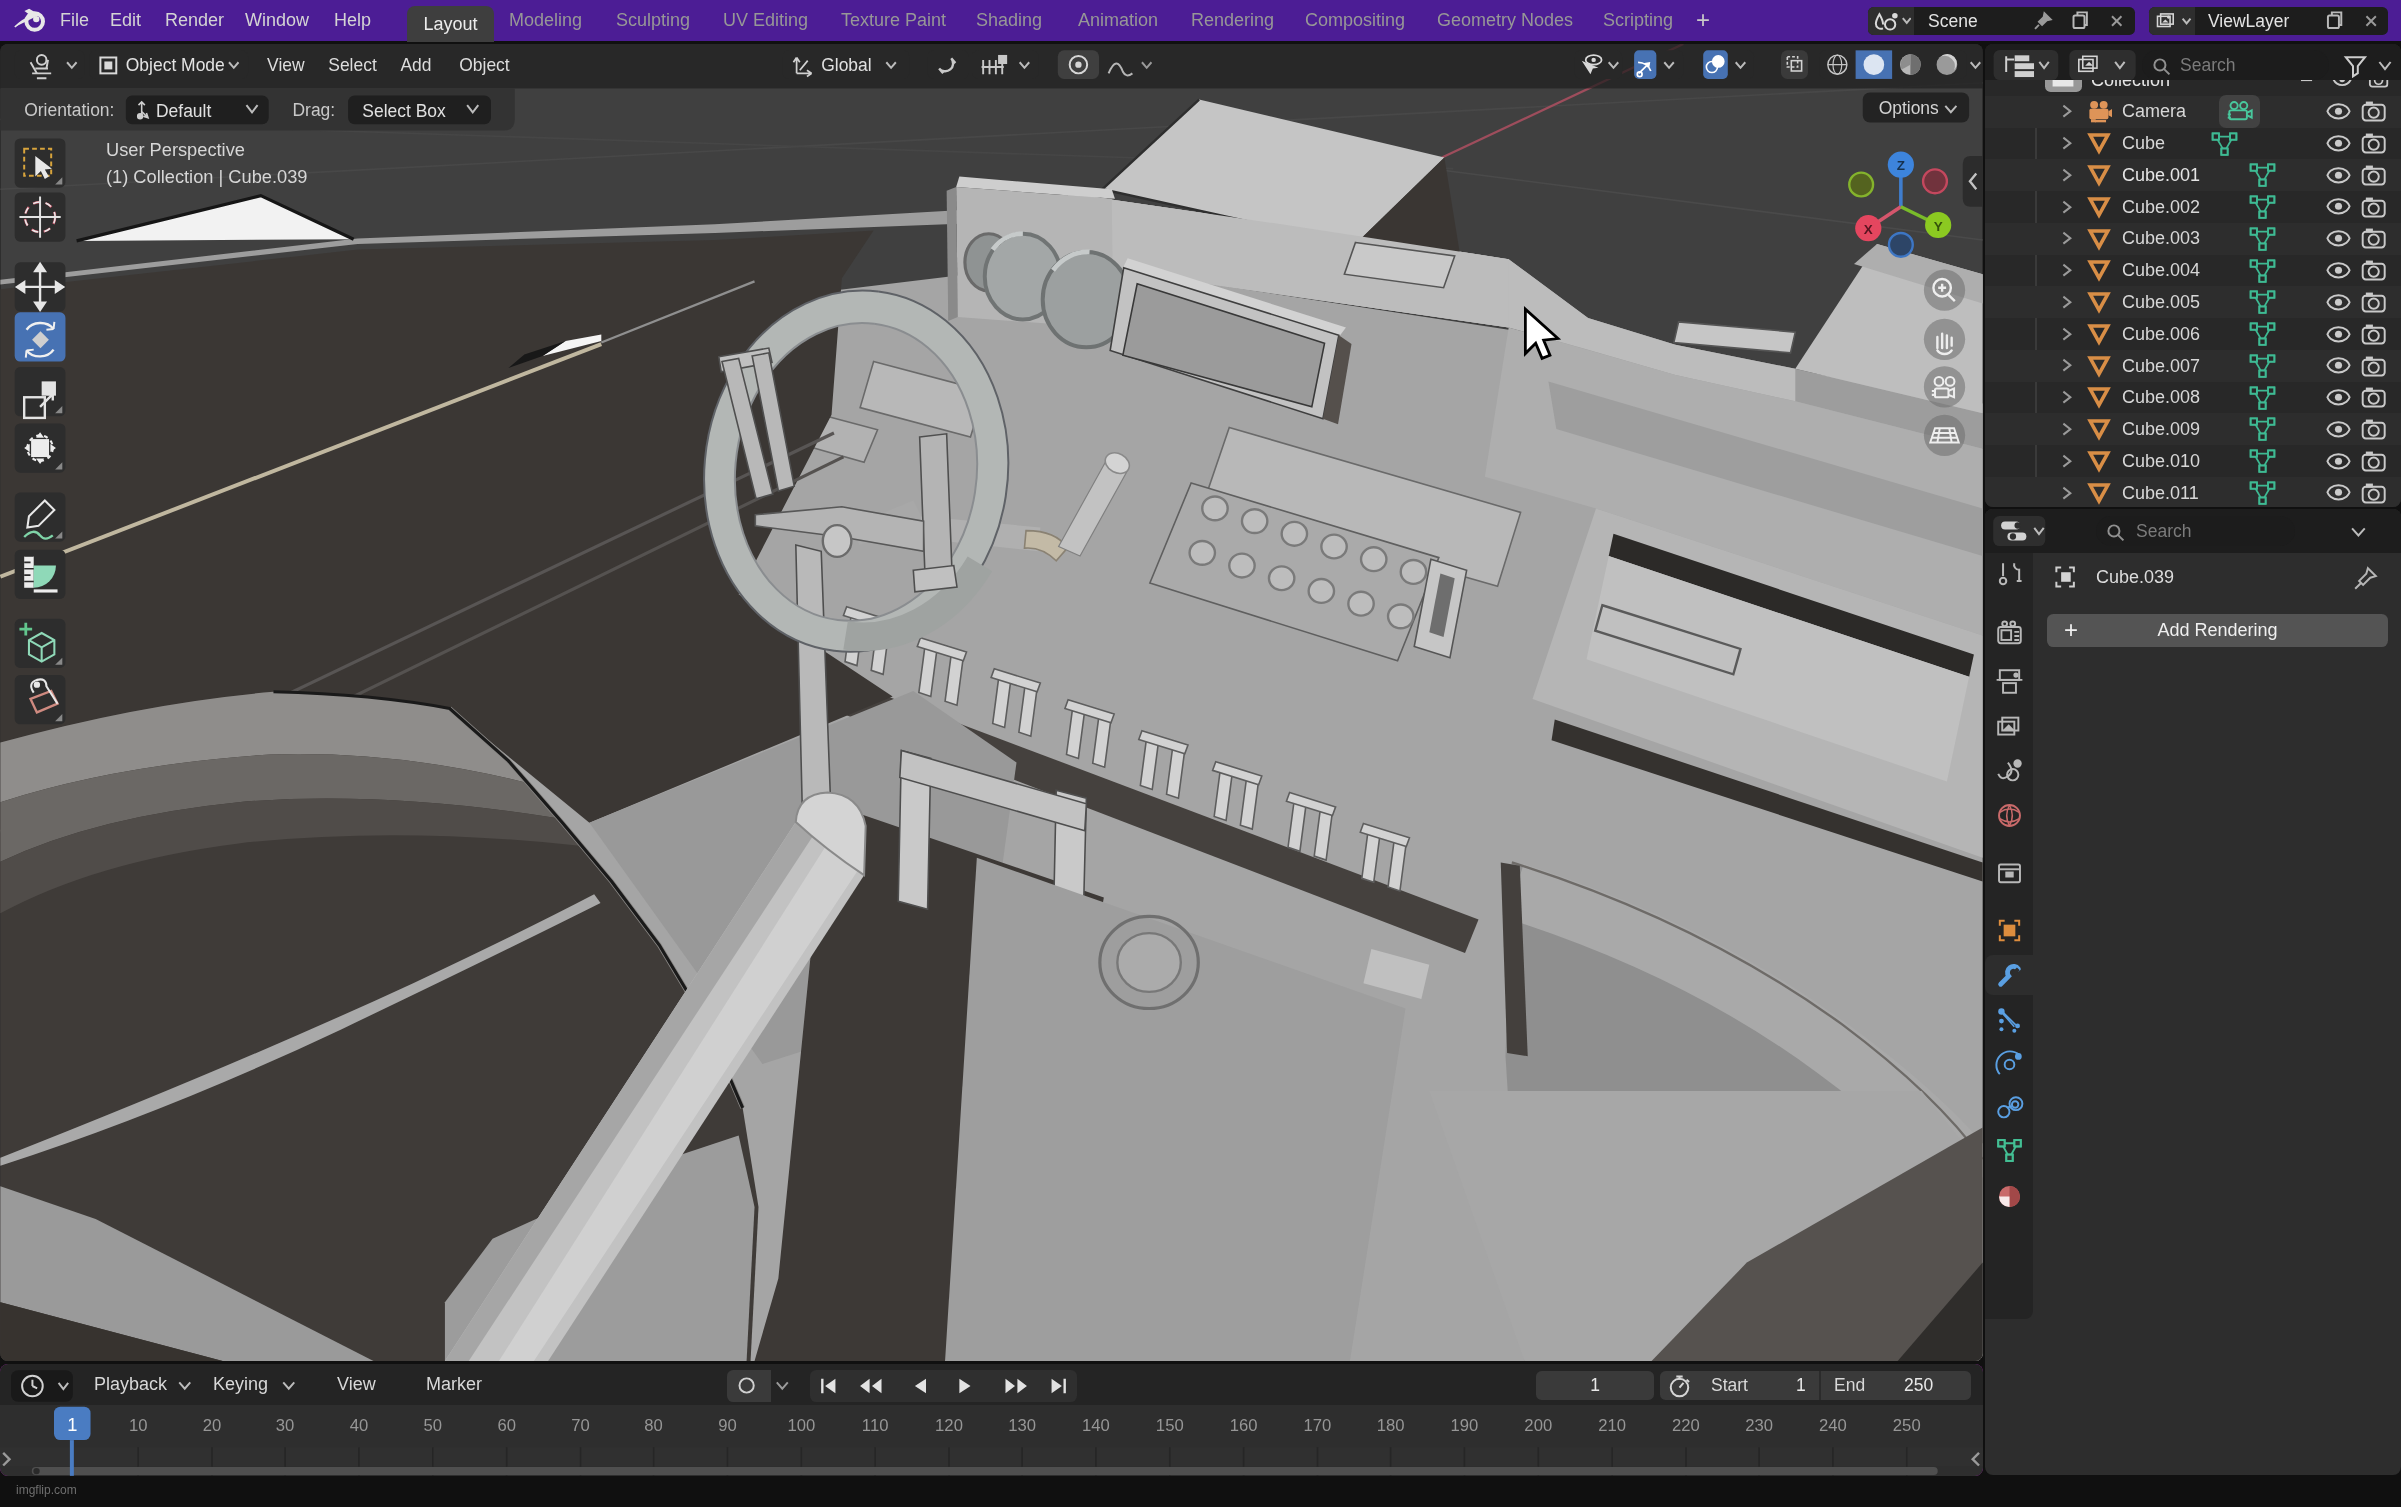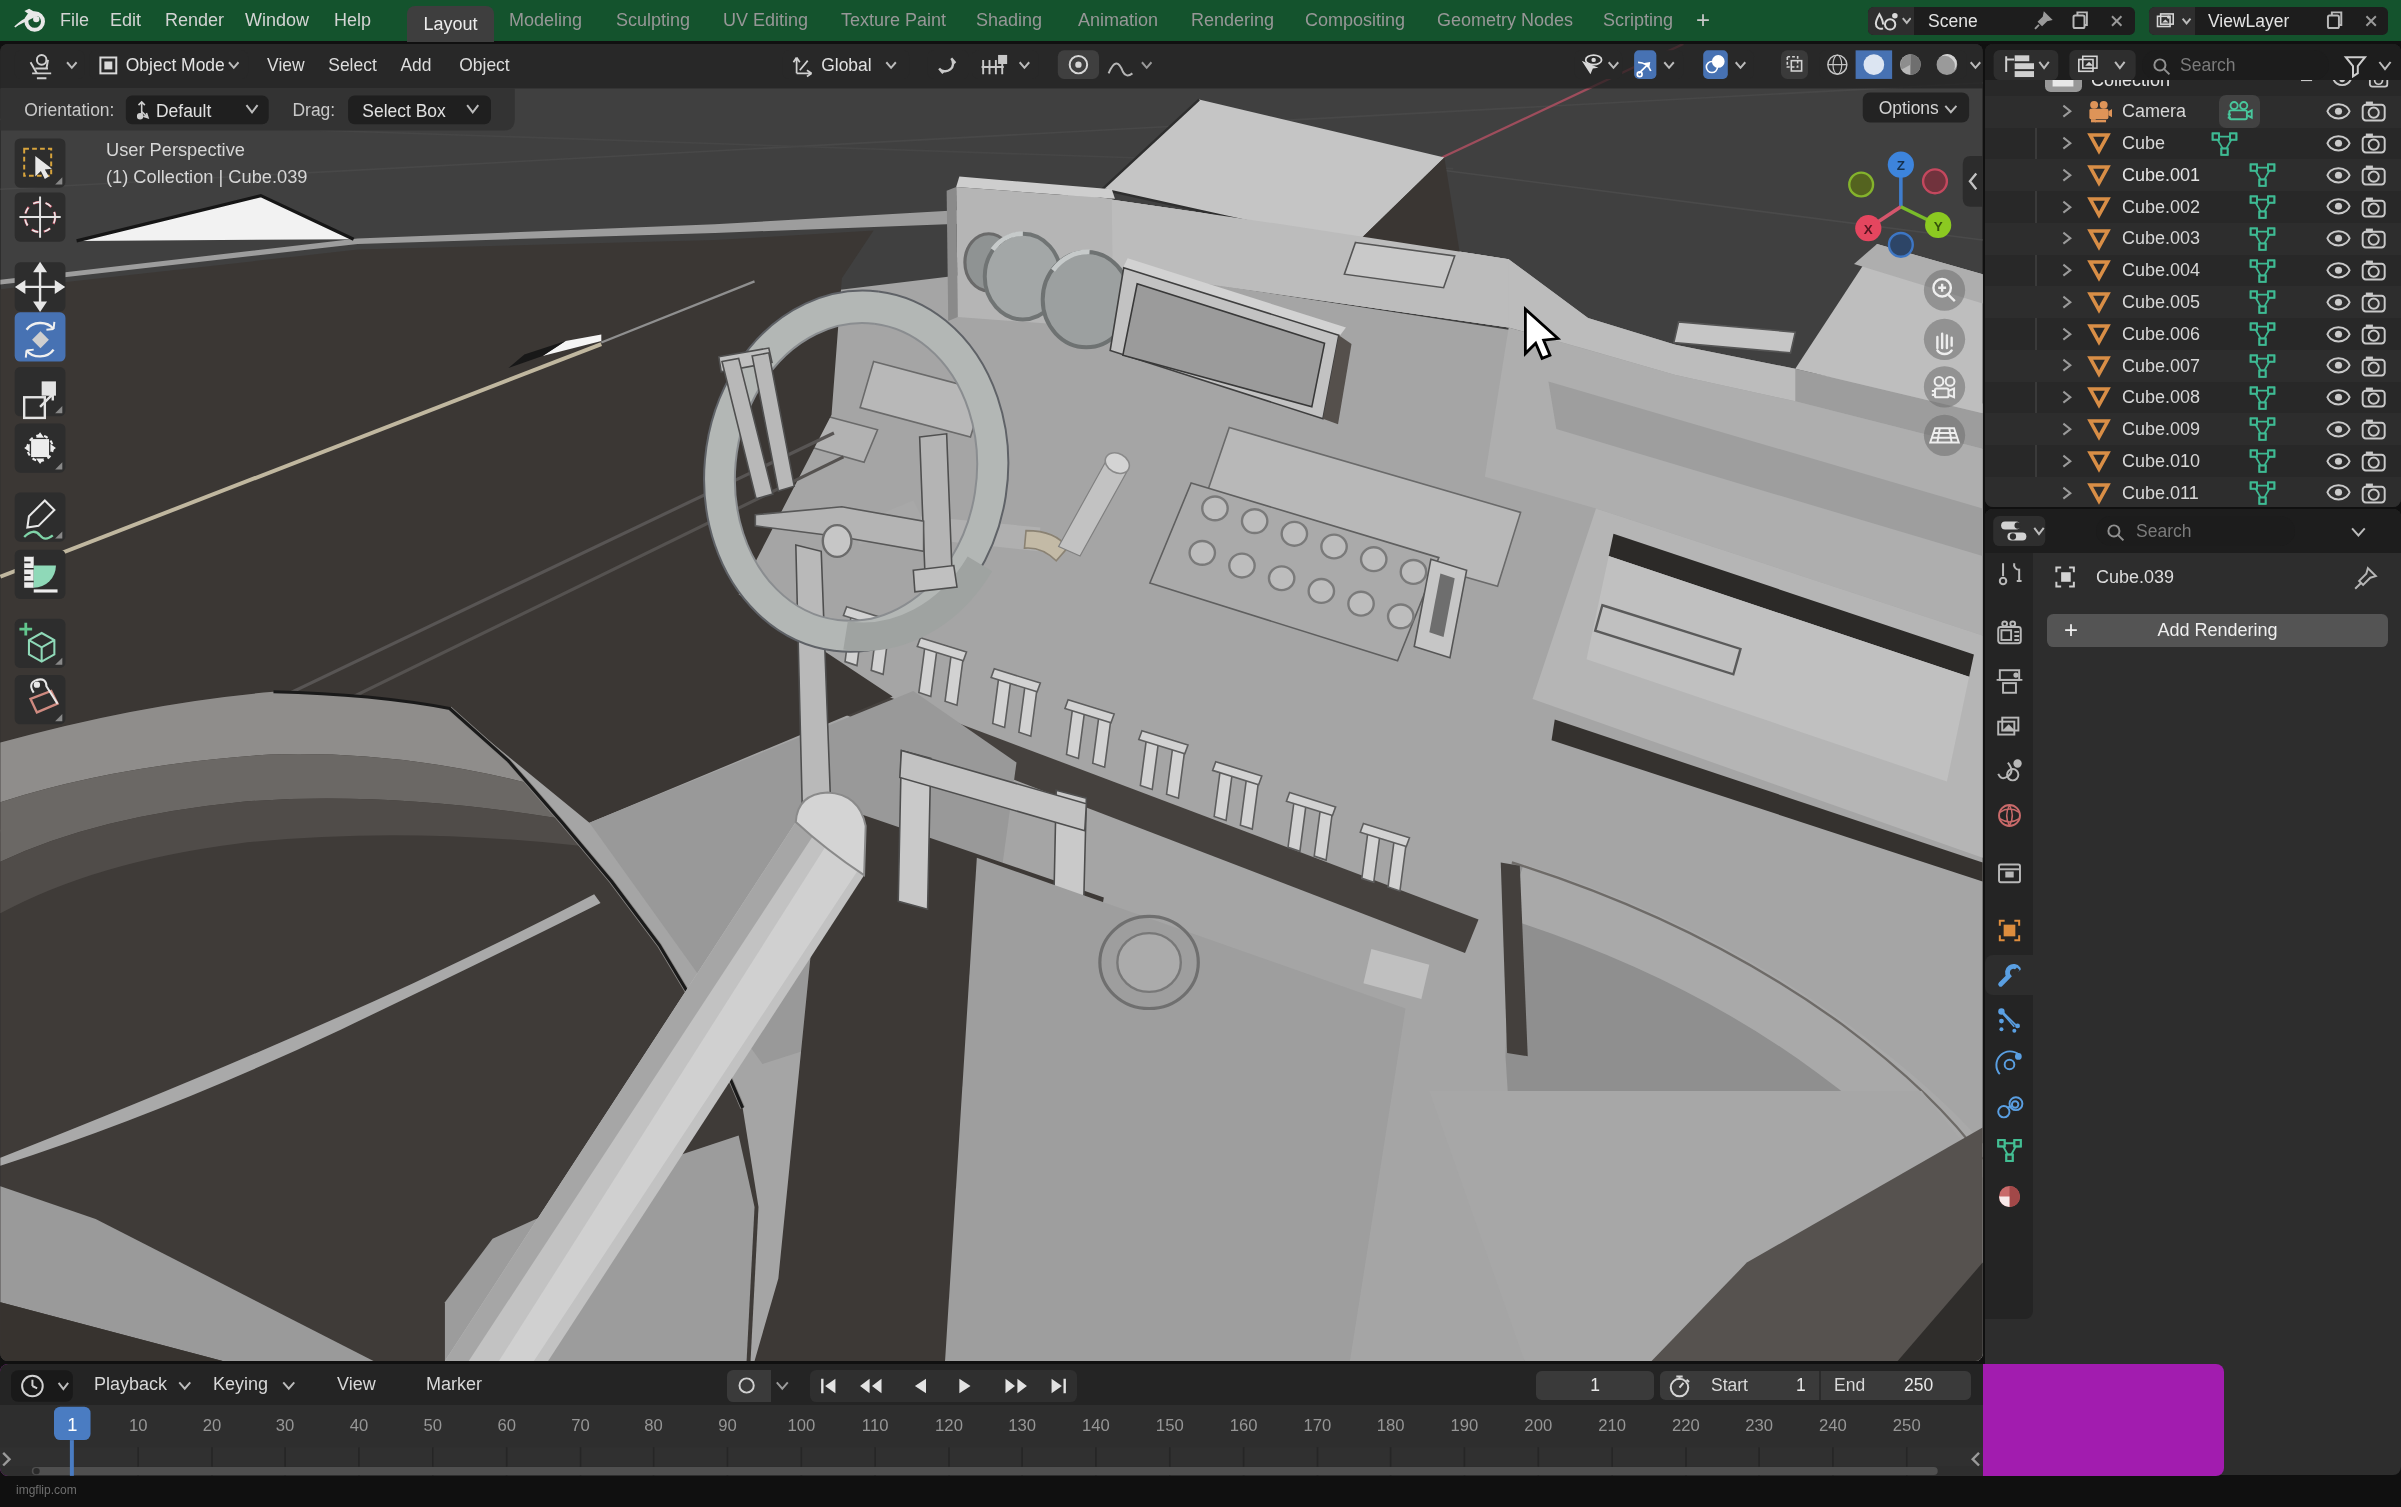--- a/index.html
+++ b/index.html
@@ -345,21 +345,21 @@
         <rect x="2437" y="489" width="17" height="11" rx="2"></rect>
         <path d="M 2454,492 l 7,-3 0,11 -7,-3 M 2433,492 l 4,0 m -4,5 l 4,0"></path>
       </g>
 <g stroke="#eee" stroke-width="2.4" fill="none">
         <path d="M 2431,557 l 6,-18 24,0 6,18 z M 2443,539 l -3,18 M 2455,539 l 3,18 M 2434,545 l 28,0 M 2432,551 l 33,0"></path>
       </g>
 <path d="M 2497,196 L 2482,196 Q 2472,196 2472,206 L 2472,250 Q 2472,260 2482,260 L 2497,260 Z" fill="#2c2c2c"></path>
 <path d="M 2489,218 l -8,10 8,10" stroke="#c2c2c2" stroke-width="3" fill="none"></path>
 <path d="M 1921,389 l 0,56 13,-13 8,19 10,-4 -8,-19 18,-2 z" fill="#fff" stroke="#000" stroke-width="3.5"></path>
 </svg>
-<div class="abs" style="left:0;top:0;width:2401px;height:41px;background:#14532d">
+<div class="abs" style="left:0;top:0;width:2401px;height:41px;background:#4c1d95">
 <svg class="abs" style="left:12.7px;top:8px" width="37" height="25.4" viewBox="0 0 46 32">
         <circle cx="27" cy="17" r="10.5" fill="none" stroke="#e8e8e8" stroke-width="5"></circle>
         <circle cx="29" cy="14" r="4" fill="#e8e8e8"></circle>
         <path d="M 2,24 Q 12,14 24,10 L 16,4 l 4,-2 12,7" fill="#e8e8e8" stroke="#e8e8e8" stroke-width="2"></path>
       </svg>
 <div class="abs" style="left:60px;top:0;height:41px;line-height:41px;color:#d4d4d4;font-size:18px">File</div>
 <div class="abs" style="left:110px;top:0;height:41px;line-height:41px;color:#d4d4d4;font-size:18px">Edit</div>
 <div class="abs" style="left:165px;top:0;height:41px;line-height:41px;color:#d4d4d4;font-size:18px">Render</div>
 <div class="abs" style="left:245px;top:0;height:41px;line-height:41px;color:#d4d4d4;font-size:18px">Window</div>
 <div class="abs" style="left:334px;top:0;height:41px;line-height:41px;color:#d4d4d4;font-size:18px">Help</div>
@@ -960,21 +960,21 @@
           <rect x="24" y="5" width="8" height="8"></rect>
           <rect x="14" y="23" width="8" height="8"></rect>
         </g>
       </svg>
 <svg class="abs" style="left:9.5px;top:673px" width="29" height="29" viewBox="0 0 36 36">
         <circle cx="18" cy="18" r="13" fill="#c96a6a"></circle>
         <path d="M 18,5 a 13,13 0 0 1 0,26 z" fill="#a24848"></path>
         <path d="M 18,18 l -13,0 a 13,13 0 0 0 13,13 z" fill="#fff" opacity="0.85"></path>
       </svg>
 </div>
-<div class="abs" style="left:0;top:1364px;width:2224px;height:112px;background:#a21caf;border-radius:8px;overflow:hidden">
+<div class="abs" style="left:0;top:1364px;width:1983px;height:112px;background:#a21caf;border-radius:8px;overflow:hidden">
 <div class="abs" style="left:0;top:0;width:1983px;height:41px;background:#242424"></div>
 <svg class="abs" style="left:11px;top:5.6px" width="73" height="32" viewBox="0 0 92 40">
         <rect width="78" height="40" rx="9" fill="#191919"></rect>
         <circle cx="27" cy="20" r="13" fill="none" stroke="#d0d0d0" stroke-width="2.5"></circle>
         <path d="M 27,20 l 0,-8 M 27,20 l 6,3" stroke="#d0d0d0" stroke-width="2.5" fill="none"></path>
         <path d="M 60,16 l 6,8 6,-8" stroke="#bbb" stroke-width="2.5" fill="none"></path>
       </svg>
 <div class="abs" style="left:94px;top:0;height:41px;line-height:41px;color:#d8d8d8;font-size:18px">Playback</div>
 <svg class="abs" style="left:176px;top:16px" width="17.5" height="11" viewBox="0 0 22 14">
         <path d="M 4,3 l 7,8 7,-8" stroke="#bbb" stroke-width="2.5" fill="none"></path>

